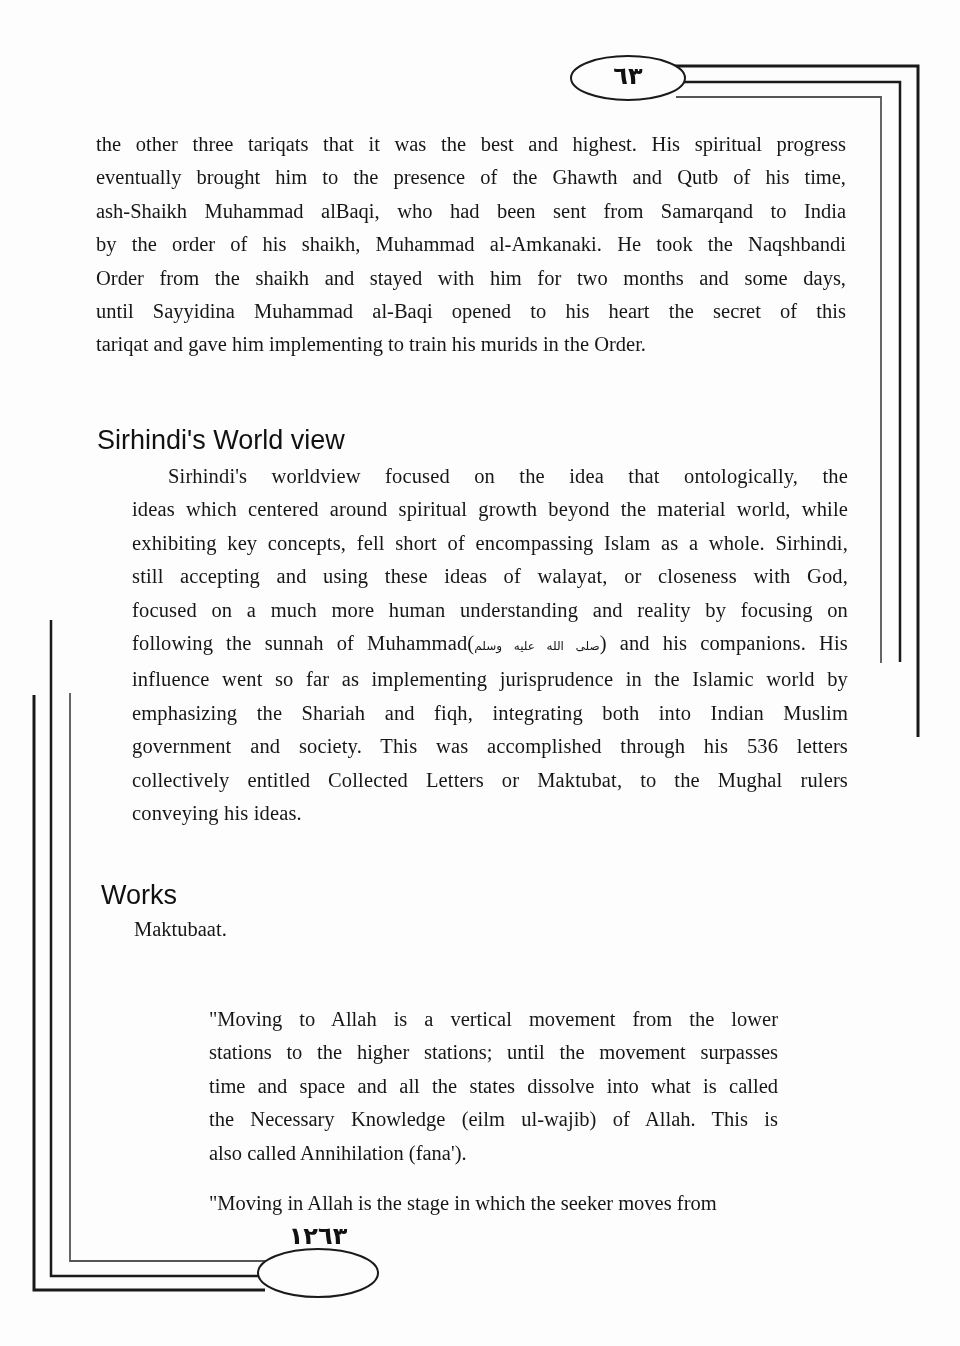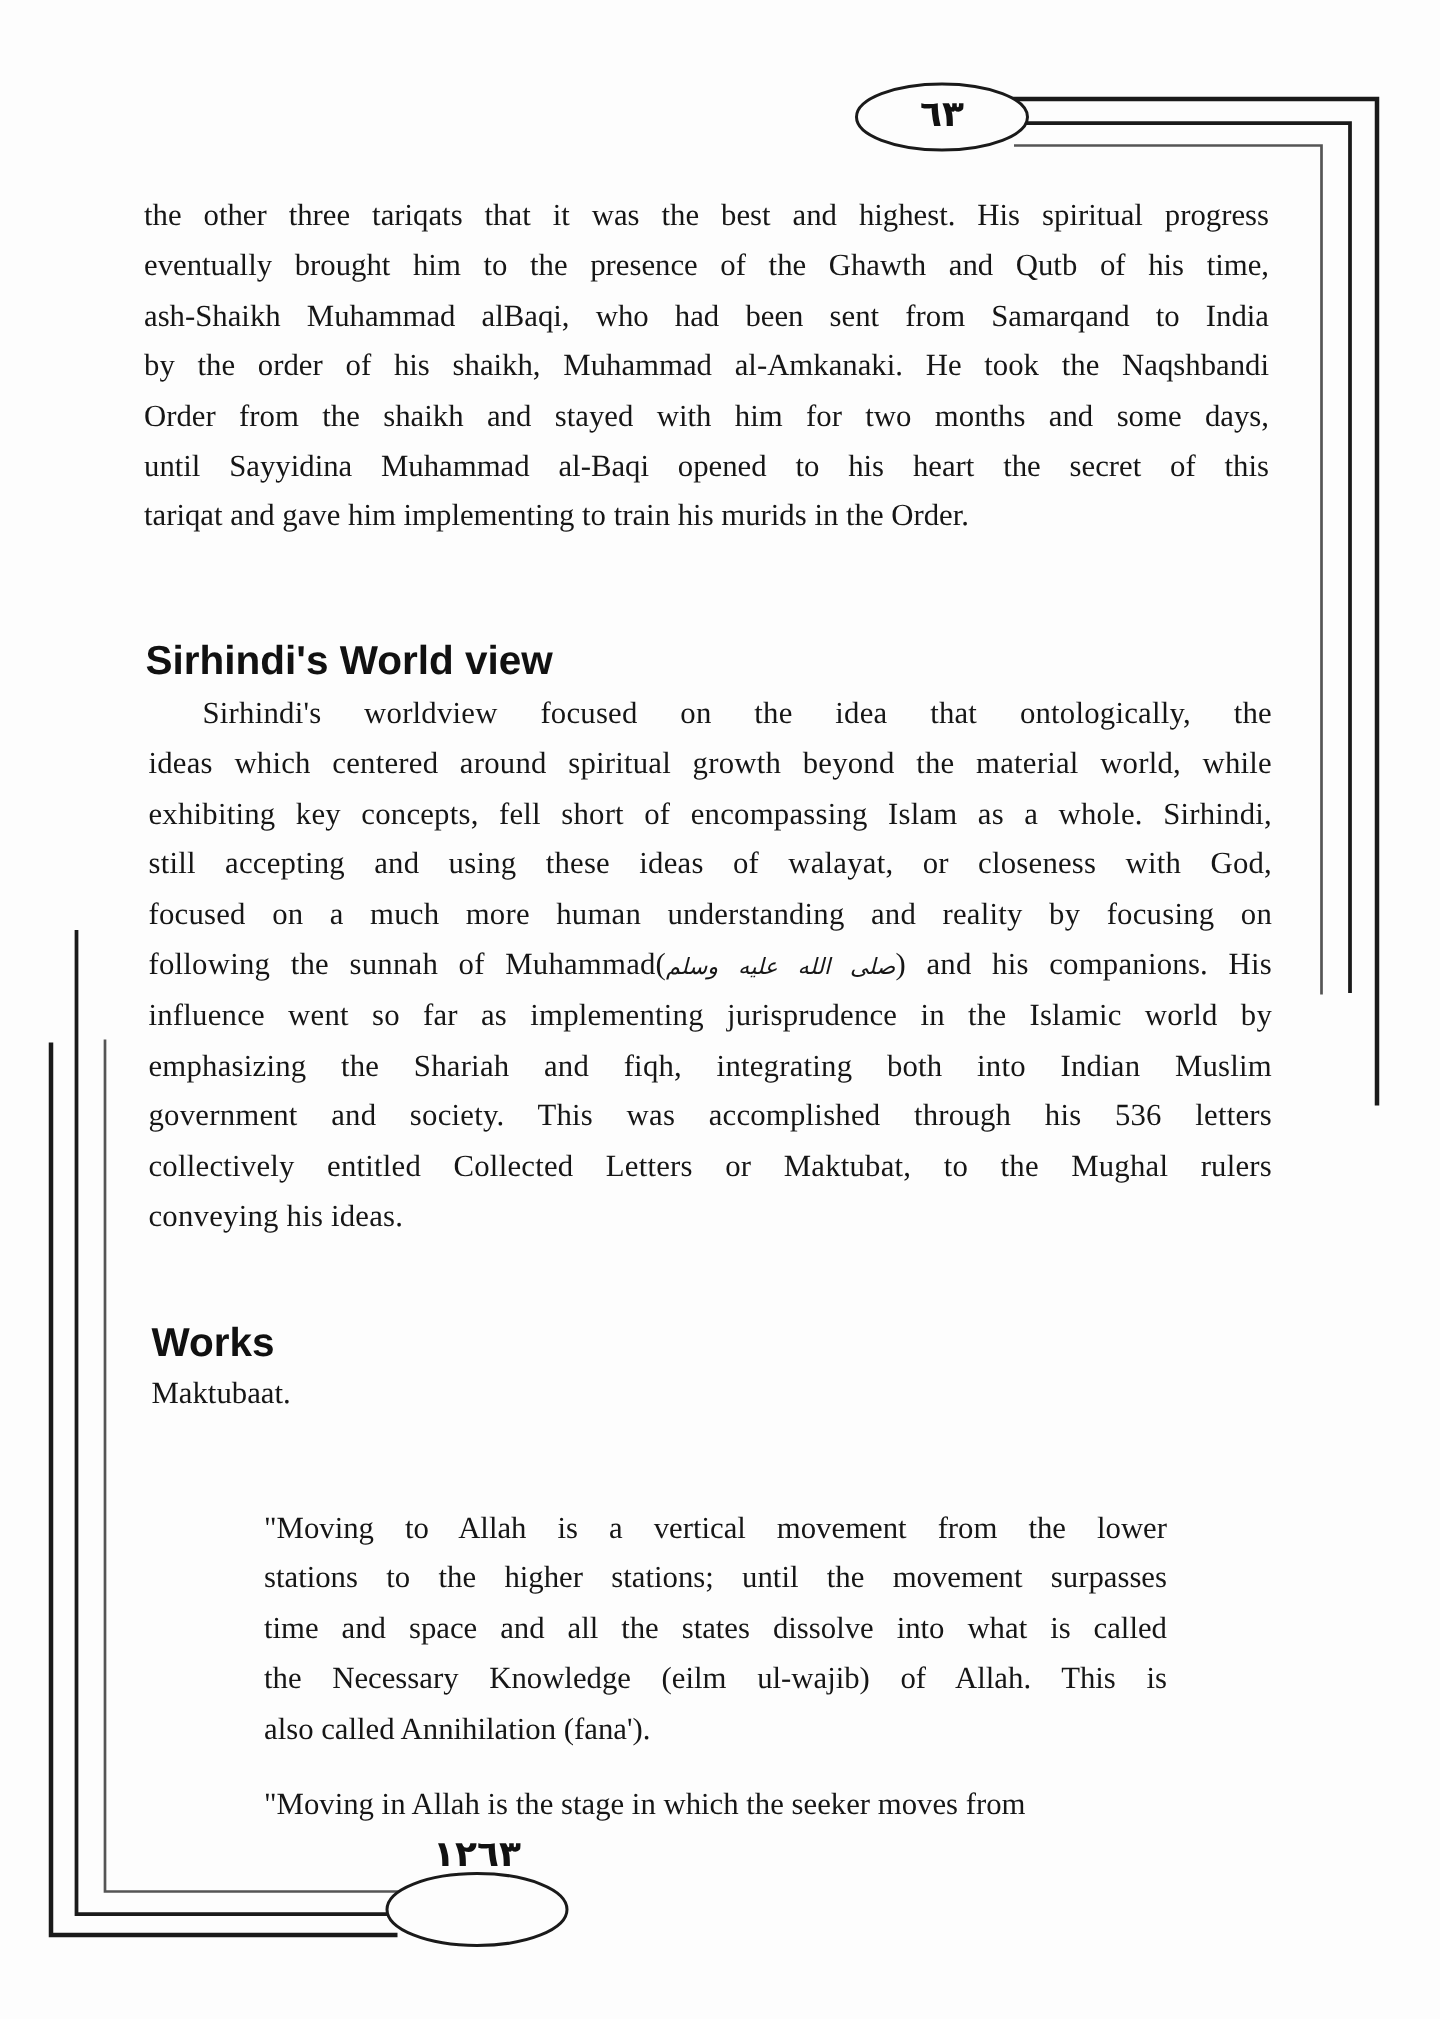--- a/index.html
+++ b/index.html
@@ -6,33 +6,33 @@
   body { width: 960px; height: 1346px; position: relative; overflow: hidden; }
   .page { position: absolute; left: 0; top: 0; width: 960px; height: 1346px; background: #fdfdfd; }
   svg.frame { position: absolute; left: 0; top: 0; width: 960px; height: 1346px; }
   .pnum { position: absolute; font-family: "DejaVu Sans", sans-serif; font-weight: bold; color: #111; text-align: center; font-size: 24px; line-height: 24px; }
   .pnum.top { left: 588px; top: 64px; width: 80px; }
   .pnum.bottom { left: 268px; top: 1224px; width: 100px; }
   .body-text { position: absolute; font-family: "Liberation Serif", serif; color: #161616; font-size: 20.5px; line-height: 33.4px; text-align: justify; }
   .p1 { left: 96px; top: 128px; width: 750px; }
   .p1 .line { display: block; text-align: justify; text-align-last: justify; }
   .p1 .line.last { text-align-last: left; }
-  .h2 { position: absolute; font-family: "Liberation Sans", sans-serif; font-weight: bold; color: #111; font-size: 27px; line-height: 32px; }
+  .h2 { position: absolute; font-family: "Liberation Sans", sans-serif; font-weight: normal; color: #111; font-size: 27px; line-height: 32px; }
   .h-world { left: 97px; top: 424px; }
   .h-works { left: 101px; top: 879px; }
   .p2 { left: 99px; top: 460px; width: 749px; letter-spacing: 0.15px; }
-  .p2 .line, .p3 .line, .q .line { display: block; text-align: justify; text-align-last: justify; white-space: nowrap; }
+  .p2 .line, .p3 .line, .q .line { display: block; text-align: justify; text-align-last: justify; white-space: nowrap; margin-left: 33px; }
   .p2 .line.last, .p3 .line.last, .q .line.last { text-align-last: left; }
   .p2 .line.first { padding-left: 36px; }
   .p3 { left: 101px; top: 913px; width: 750px; }
   .p3 .line.first { padding-left: 38px; }
   .q { left: 176px; width: 602px; }
   .q1 { top: 1003px; }
   .q2 { top: 1187px; }
-  .arabic { font-family: "DejaVu Sans", sans-serif; font-size: 15px; font-style: italic; }
+  .arabic { font-family: "DejaVu Sans", sans-serif; font-size: 12px; }
 </style>
 </head>
 <body>
 
 <div class="page">
 
   <svg class="frame" viewBox="0 0 960 1346">
 
     <g fill="none" stroke="#1a1a1a">
       <polyline points="672,66 918,66 918,737" stroke-width="3"></polyline>

